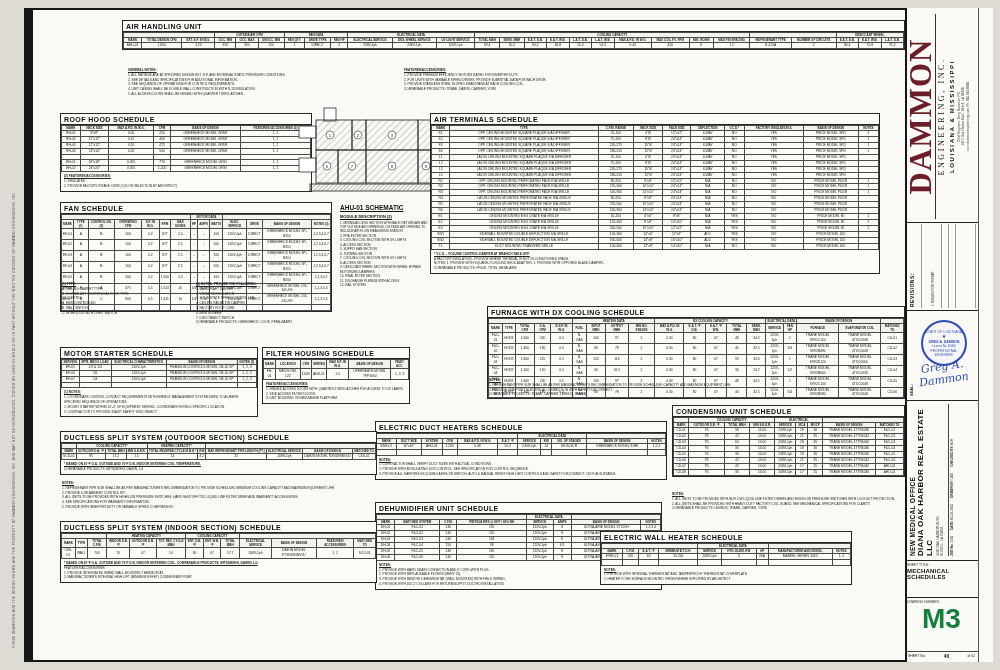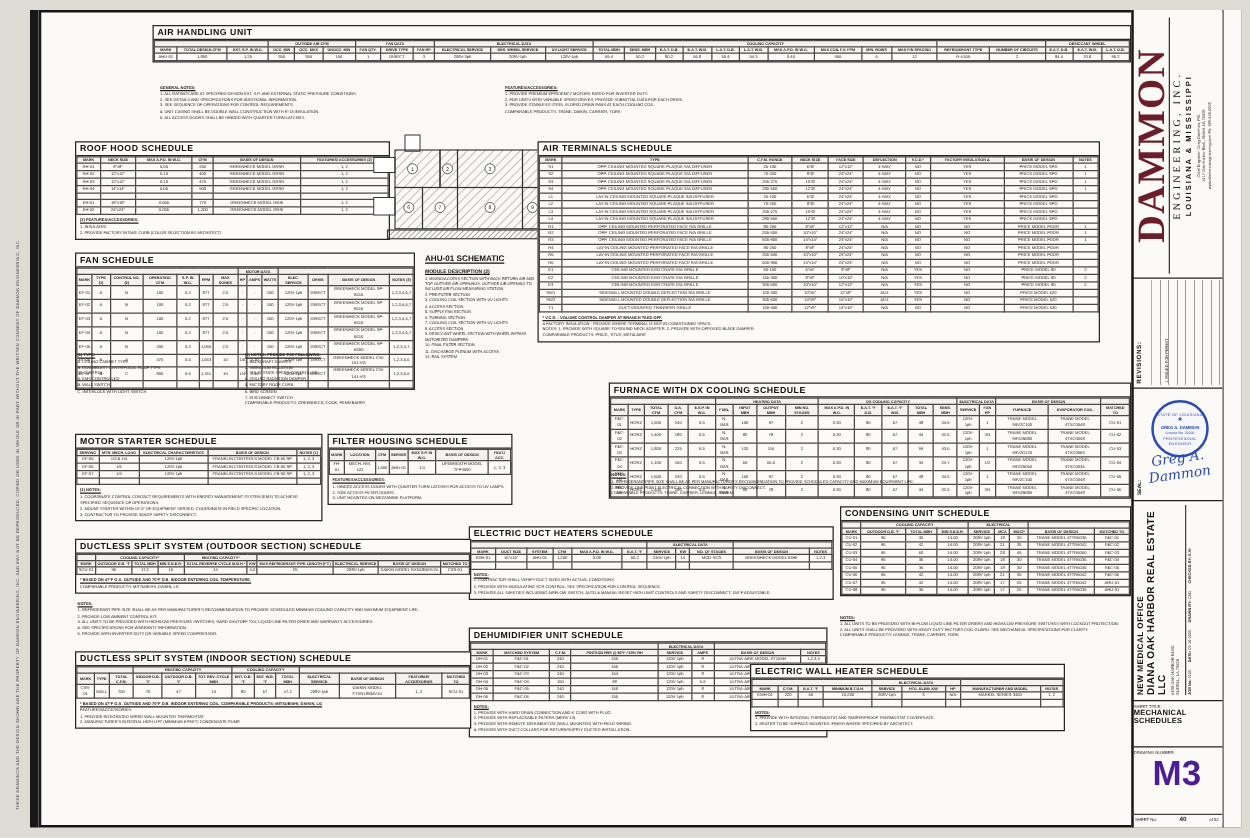--- a/index.html
+++ b/index.html
@@ -56,21 +56,21 @@
     font-family:"DejaVu Serif",serif;font-style:italic;font-size:11px;color:#2b4bb4;
     transform:rotate(-8deg);}
   .proj-name1{font-size:6.5px;font-weight:bold;letter-spacing:.4px;color:#111;}
   .proj-name2{font-size:8px;font-weight:bold;letter-spacing:.3px;color:#111;line-height:1.15;}
   .proj-addr{font-size:3.3px;color:#333;margin-top:1.5px;line-height:1.4;}
   .proj-fields{display:flex;gap:6px;border-top:1px solid #444;margin-top:2.5px;padding-top:1.5px;
     font-size:3.1px;color:#222;}
   .proj-fields b{font-weight:bold;}
   .stitle-label,.dnum-label{font-size:3.4px;color:#333;padding:1.5px 2px 0 2px;}
   .stitle-value{font-size:6px;font-weight:bold;padding:1px 2px;color:#111;letter-spacing:.2px;}
-  .dnum-value{font-size:28px;font-weight:bold;text-align:center;color:#4c1d95;line-height:1.1;
+  .dnum-value{font-size:28px;font-weight:bold;text-align:center;color:#15803d;line-height:1.1;
     font-family:"Liberation Sans",sans-serif;}
   .dnum-bottom{position:absolute;bottom:0;left:0;right:0;border-top:1px solid #444;
     display:flex;justify-content:space-between;align-items:center;padding:1px 3px;font-size:3.4px;color:#222;}
   .dnum-bottom .no{font-size:5px;font-weight:bold;}
   svg text{font-family:"Liberation Sans",sans-serif;}
 </style>
 </head>
 <body>
 
 <div class="leftbar"></div>

